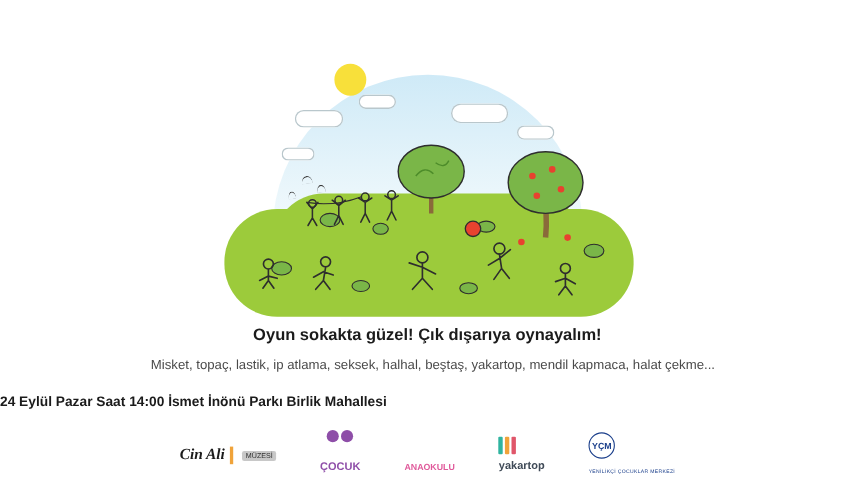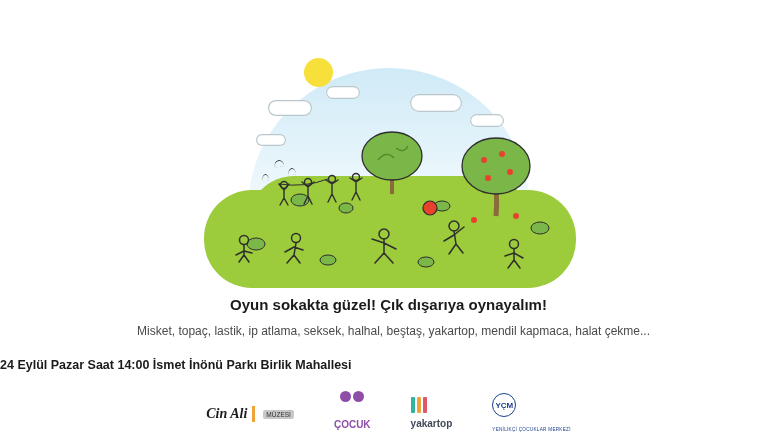--- a/index.html
+++ b/index.html
@@ -342,20 +342,26 @@
     </div>
 
 
     <div class="sponsor">
       <span style="text-align:center;">
         <span class="cocuk-badge"></span><br>
         <span class="sp-cocuk-label">ÇOCUK</span>
       </span>
     </div>
 
+    <div class="sponsor">
+      <span style="text-align:center;">
+        <span class="anaokul-blob"></span><br>
+        <span class="sp-anaokul-label">ANAOKULU</span>
+      </span>
+    </div>
 
     <div class="sponsor">
       <span style="text-align:center;">
         <span class="kids-bars">
           <span class="kb kb1"></span>
             <span class="kb kb2"></span>
             <span class="kb kb3"></span>
         </span>
         <span class="sp-kidstrain">yakartop</span>
       </span>

